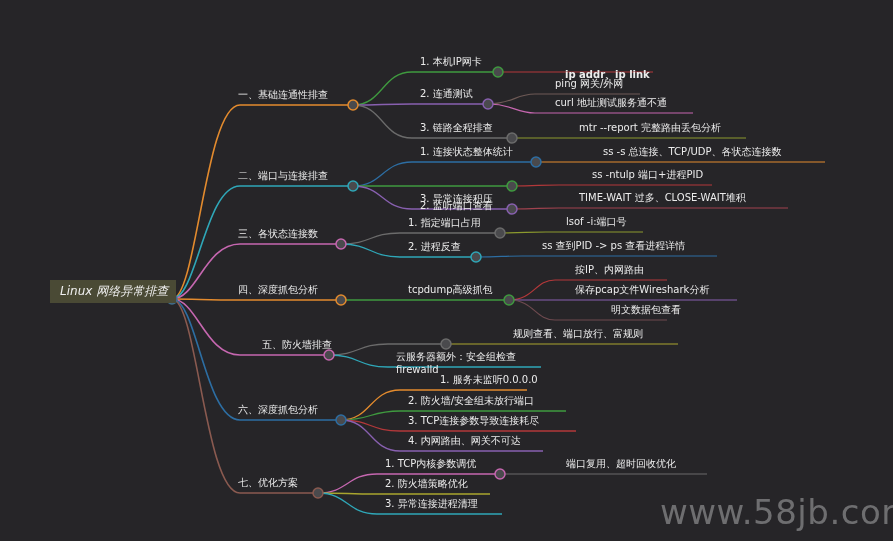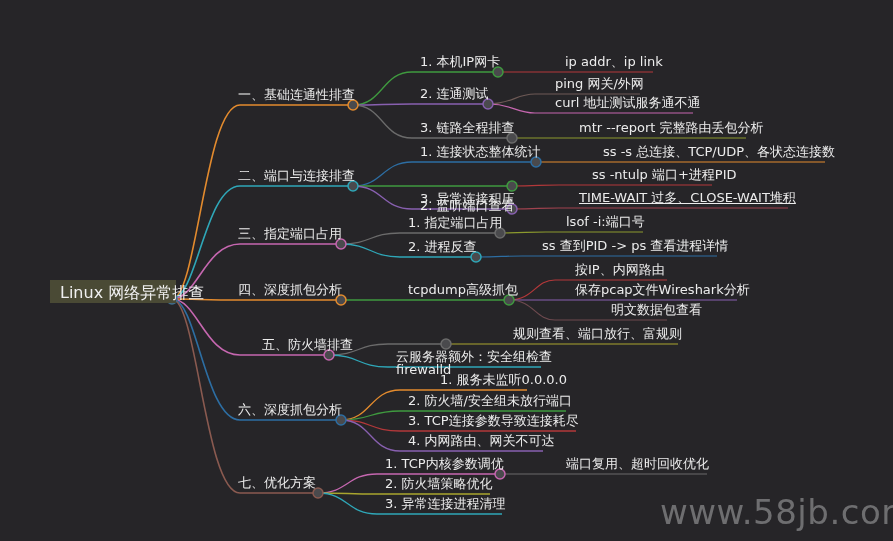--- a/index.html
+++ b/index.html
@@ -1,21 +1,21 @@
 <!DOCTYPE html>
 <html><head>
 <meta charset="utf-8">
 <style>
   html, body { margin:0; padding:0; }
   body { width:893px; height:541px; background:#262528; overflow:hidden; position:relative;
          font-family:"DejaVu Sans","Liberation Sans",sans-serif; }
   #canvas { position:absolute; left:0; top:0; width:893px; height:541px; }
-  .lbl { position:absolute; color:#ececec; font-size:13px; white-space:nowrap; line-height:14px; }
+  .lbl { position:absolute; color:#ececec; font-size:10px; white-space:nowrap; line-height:14px; }
   .root { position:absolute; left:50px; top:280px; width:126px; height:23px; background:#4a4a35; }
-  .root-text { position:absolute; left:60px; top:283px; color:#f0f0f0; font-size:16px; white-space:nowrap; }
+  .root-text { position:absolute; left:60px; top:283px; color:#f0f0f0; font-size:12px; white-space:nowrap;font-style:italic; }
   .wm { position:absolute; left:660px; top:492px; color:#6e6e70; font-size:34px; letter-spacing:0.5px;
         font-family:"DejaVu Sans","Liberation Sans",sans-serif; }
 </style>
 </head>
 <body>
 
 <svg id="canvas" width="893" height="541" viewBox="0 0 893 541">
     <path d="M55,299 L172,299" stroke="#3f6f8f" stroke-width="2" fill="none"></path>
     <path d="M172,299 C197,299 205,105 240,105 L353,105" stroke="#e38b2e" stroke-width="1.6" fill="none"></path>
     <path d="M353,105 C383,105 382,72 412,72 L498,72" stroke="#3f9a3f" stroke-width="1.3" fill="none"></path>
@@ -76,34 +76,34 @@
     <circle cx="318" cy="493" r="5" fill="#4a4a4d" stroke="#8a5a50" stroke-width="1.5"></circle>
     <circle cx="172" cy="299" r="5" fill="#4a4a4d" stroke="#3f6f8f" stroke-width="1.5"></circle>
   </svg>
 
 <div class="root"></div>
 <div class="root-text">Linux 网络异常排查</div>
 
 <div id="labels">
     <div class="lbl" style="left: 238px; top: 88px;">一、基础连通性排查</div>
     <div class="lbl" style="left: 420px; top: 55px;">1. 本机IP网卡</div>
-    <div class="lbl" style="left: 565px; top: 55px;">ip addr、ip link</div>
+    <div class="lbl" style="left: 565px; top: 68px; font-weight: bold;">ip addr、ip link</div>
     <div class="lbl" style="left: 420px; top: 87px;">2. 连通测试</div>
     <div class="lbl" style="left: 555px; top: 77px;">ping 网关/外网</div>
     <div class="lbl" style="left: 555px; top: 96px;">curl 地址测试服务通不通</div>
     <div class="lbl" style="left: 420px; top: 121px;">3. 链路全程排查</div>
     <div class="lbl" style="left: 579px; top: 121px;">mtr --report 完整路由丢包分析</div>
     <div class="lbl" style="left: 238px; top: 169px;">二、端口与连接排查</div>
     <div class="lbl" style="left: 420px; top: 145px;">1. 连接状态整体统计</div>
     <div class="lbl" style="left: 603px; top: 145px;">ss -s 总连接、TCP/UDP、各状态连接数</div>
     <div class="lbl" style="left: 420px; top: 169px; margin-top: 30px;">2. 监听端口查看</div>
     <div class="lbl" style="left: 592px; top: 168px;">ss -ntulp 端口+进程PID</div>
     <div class="lbl" style="left: 420px; top: 192px;">3. 异常连接积压</div>
-    <div class="lbl" style="left: 579px; top: 191px; text-decoration: underline;">TIME-WAIT 过多、CLOSE-WAIT堆积</div>
-    <div class="lbl" style="left: 238px; top: 227px;">三、指定端口占用</div>
+    <div class="lbl" style="left: 579px; top: 191px;">TIME-WAIT 过多、CLOSE-WAIT堆积</div>
+    <div class="lbl" style="left: 238px; top: 227px;">三、各状态连接数</div>
     <div class="lbl" style="left: 408px; top: 216px;">1. 指定端口占用</div>
     <div class="lbl" style="left: 566px; top: 215px;">lsof -i:端口号</div>
     <div class="lbl" style="left: 408px; top: 240px;">2. 进程反查</div>
     <div class="lbl" style="left: 542px; top: 239px;">ss 查到PID -&gt; ps 查看进程详情</div>
     <div class="lbl" style="left: 238px; top: 283px;">四、深度抓包分析</div>
     <div class="lbl" style="left: 408px; top: 283px;">tcpdump高级抓包</div>
     <div class="lbl" style="left: 575px; top: 263px;">按IP、内网路由</div>
     <div class="lbl" style="left: 575px; top: 283px;">保存pcap文件Wireshark分析</div>
     <div class="lbl" style="left: 575px; top: 303px; padding-left: 36px;">明文数据包查看</div>
     <div class="lbl" style="left: 238px; top: 338px; margin-left: 24px;">五、防火墙排查</div>

